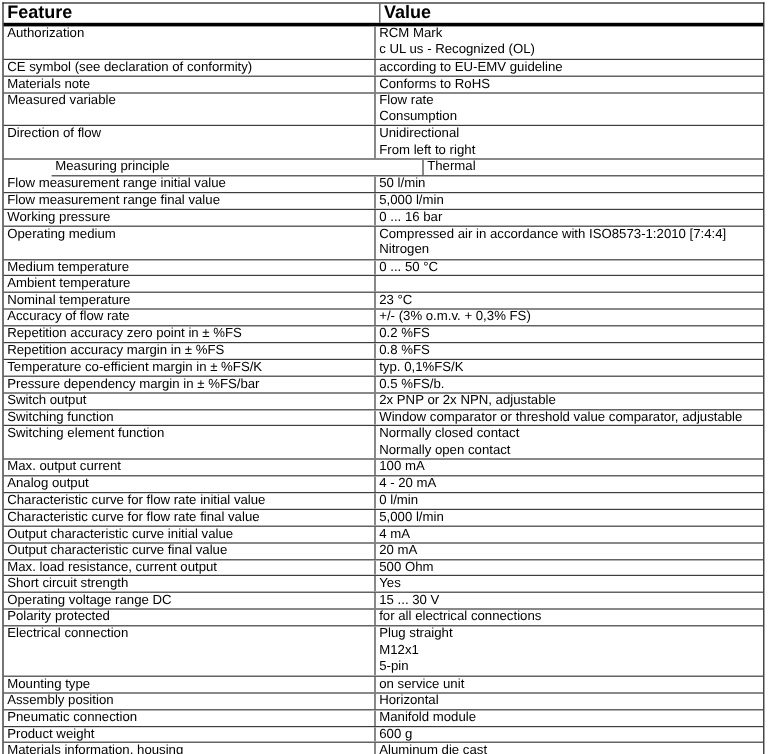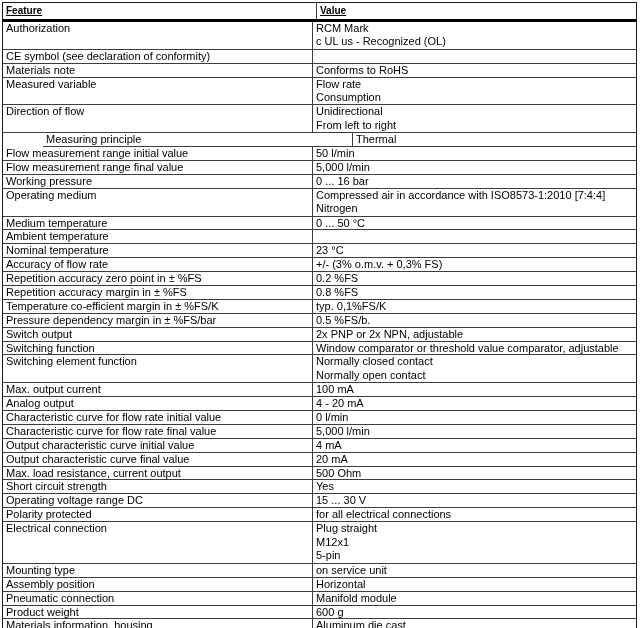--- a/index.html
+++ b/index.html
@@ -20,28 +20,27 @@
     border-left: 1px solid var(--outer-border, #1a1a1a);
     border-right: 1px solid var(--outer-border, #1a1a1a);
     background: var(--bg, #ffffff);
   }
   .header-row {
     display: flex;
     height: 16px;
     border-bottom: 3px solid var(--header-rule, #000000);
   }
   .header-cell {
-    font-size: 10px;
+    font-size: 15px;
     font-weight: bold;
     line-height: 16px;
     color: var(--text, #000000);
     padding-left: 3px;
     overflow: hidden;
     white-space: nowrap;
-    text-decoration: underline;
   }
   .row {
     display: flex;
     box-sizing: border-box;
     border-bottom: 1px solid var(--row-border, #3d3d3d);
     overflow: hidden;
   }
   .cell {
     font-size: 11px;
     line-height: 13.4px;
@@ -70,20 +69,23 @@
   <div id="rows-container">
       <div class="row" style="height: 27.8px;">
         <div class="cell feature">Authorization</div>
         <div class="cell value">
           <div class="value-line">RCM Mark</div>
           <div class="value-line">c UL us - Recognized (OL)</div>
         </div>
       </div>
       <div class="row" style="height: 13.9px;">
         <div class="cell feature">CE symbol (see declaration of conformity)</div>
+        <div class="cell value">
+          <div class="value-line">according to EU-EMV guideline</div>
+        </div>
       </div>
       <div class="row" style="height: 13.9px;">
         <div class="cell feature">Materials note</div>
         <div class="cell value">
           <div class="value-line">Conforms to RoHS</div>
         </div>
       </div>
       <div class="row" style="height: 27.8px;">
         <div class="cell feature">Measured variable</div>
         <div class="cell value">

